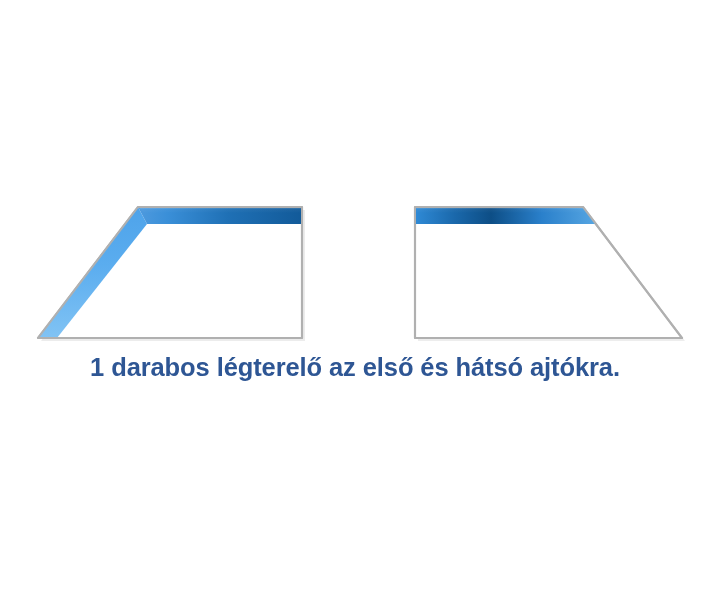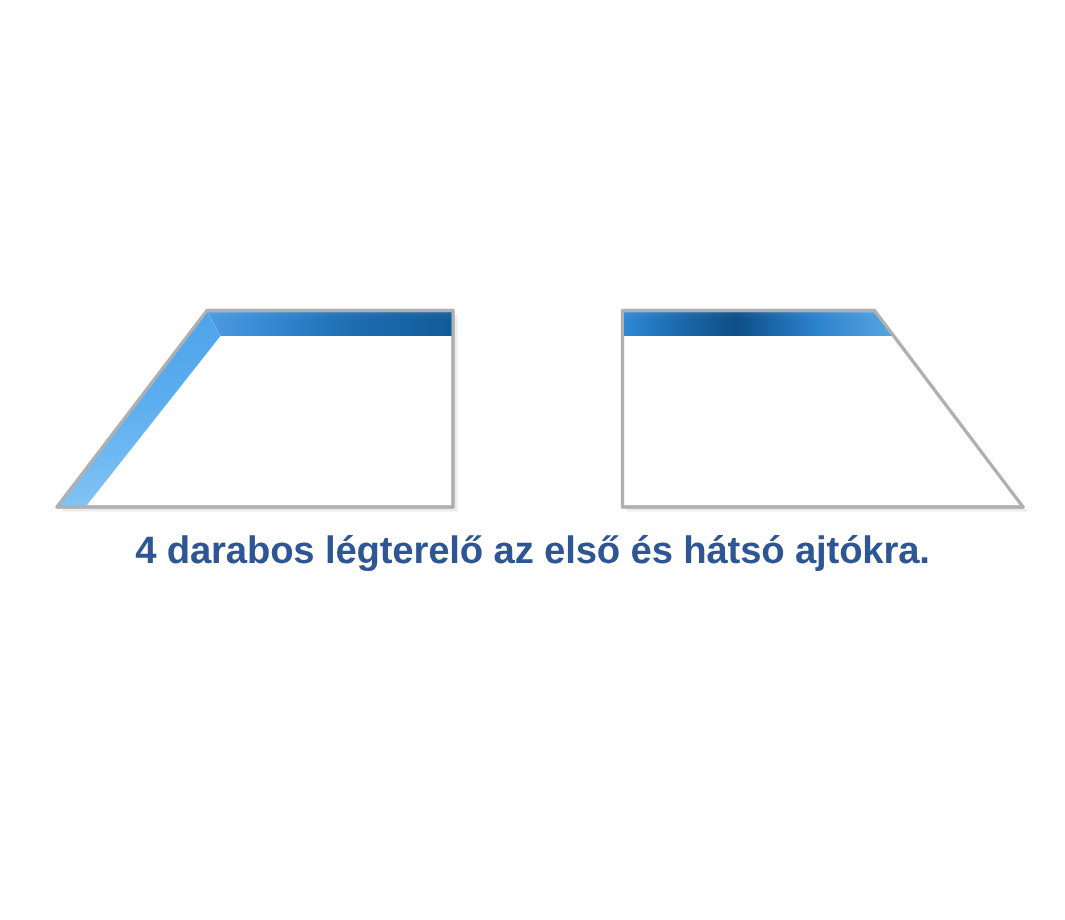--- a/index.html
+++ b/index.html
@@ -99,15 +99,15 @@
       <polygon points="415,207 583,207 682,338 415,338" fill="#ffffff" stroke="#b5b5b5" stroke-width="2.2" stroke-linejoin="round"></polygon>
 
       <polygon points="415,207 583,207 596,224 415,224" fill="url(#rightTopBandGrad)"></polygon>
 
       <polygon points="415,207 583,207 588,213 415,213" fill="url(#bandTopSheen)"></polygon>
 
       <polygon points="415,207 583,207 682,338 415,338" fill="none" stroke="#b0b0b0" stroke-width="2" stroke-linejoin="round"></polygon>
     </g>
   </svg>
 
-  <div id="caption">4 darabos légterelő az első és hátsó ajtókra.</div>
+  <div id="caption">1 darabos légterelő az első és hátsó ajtókra.</div>
 
 </div>
 
 </body></html>

